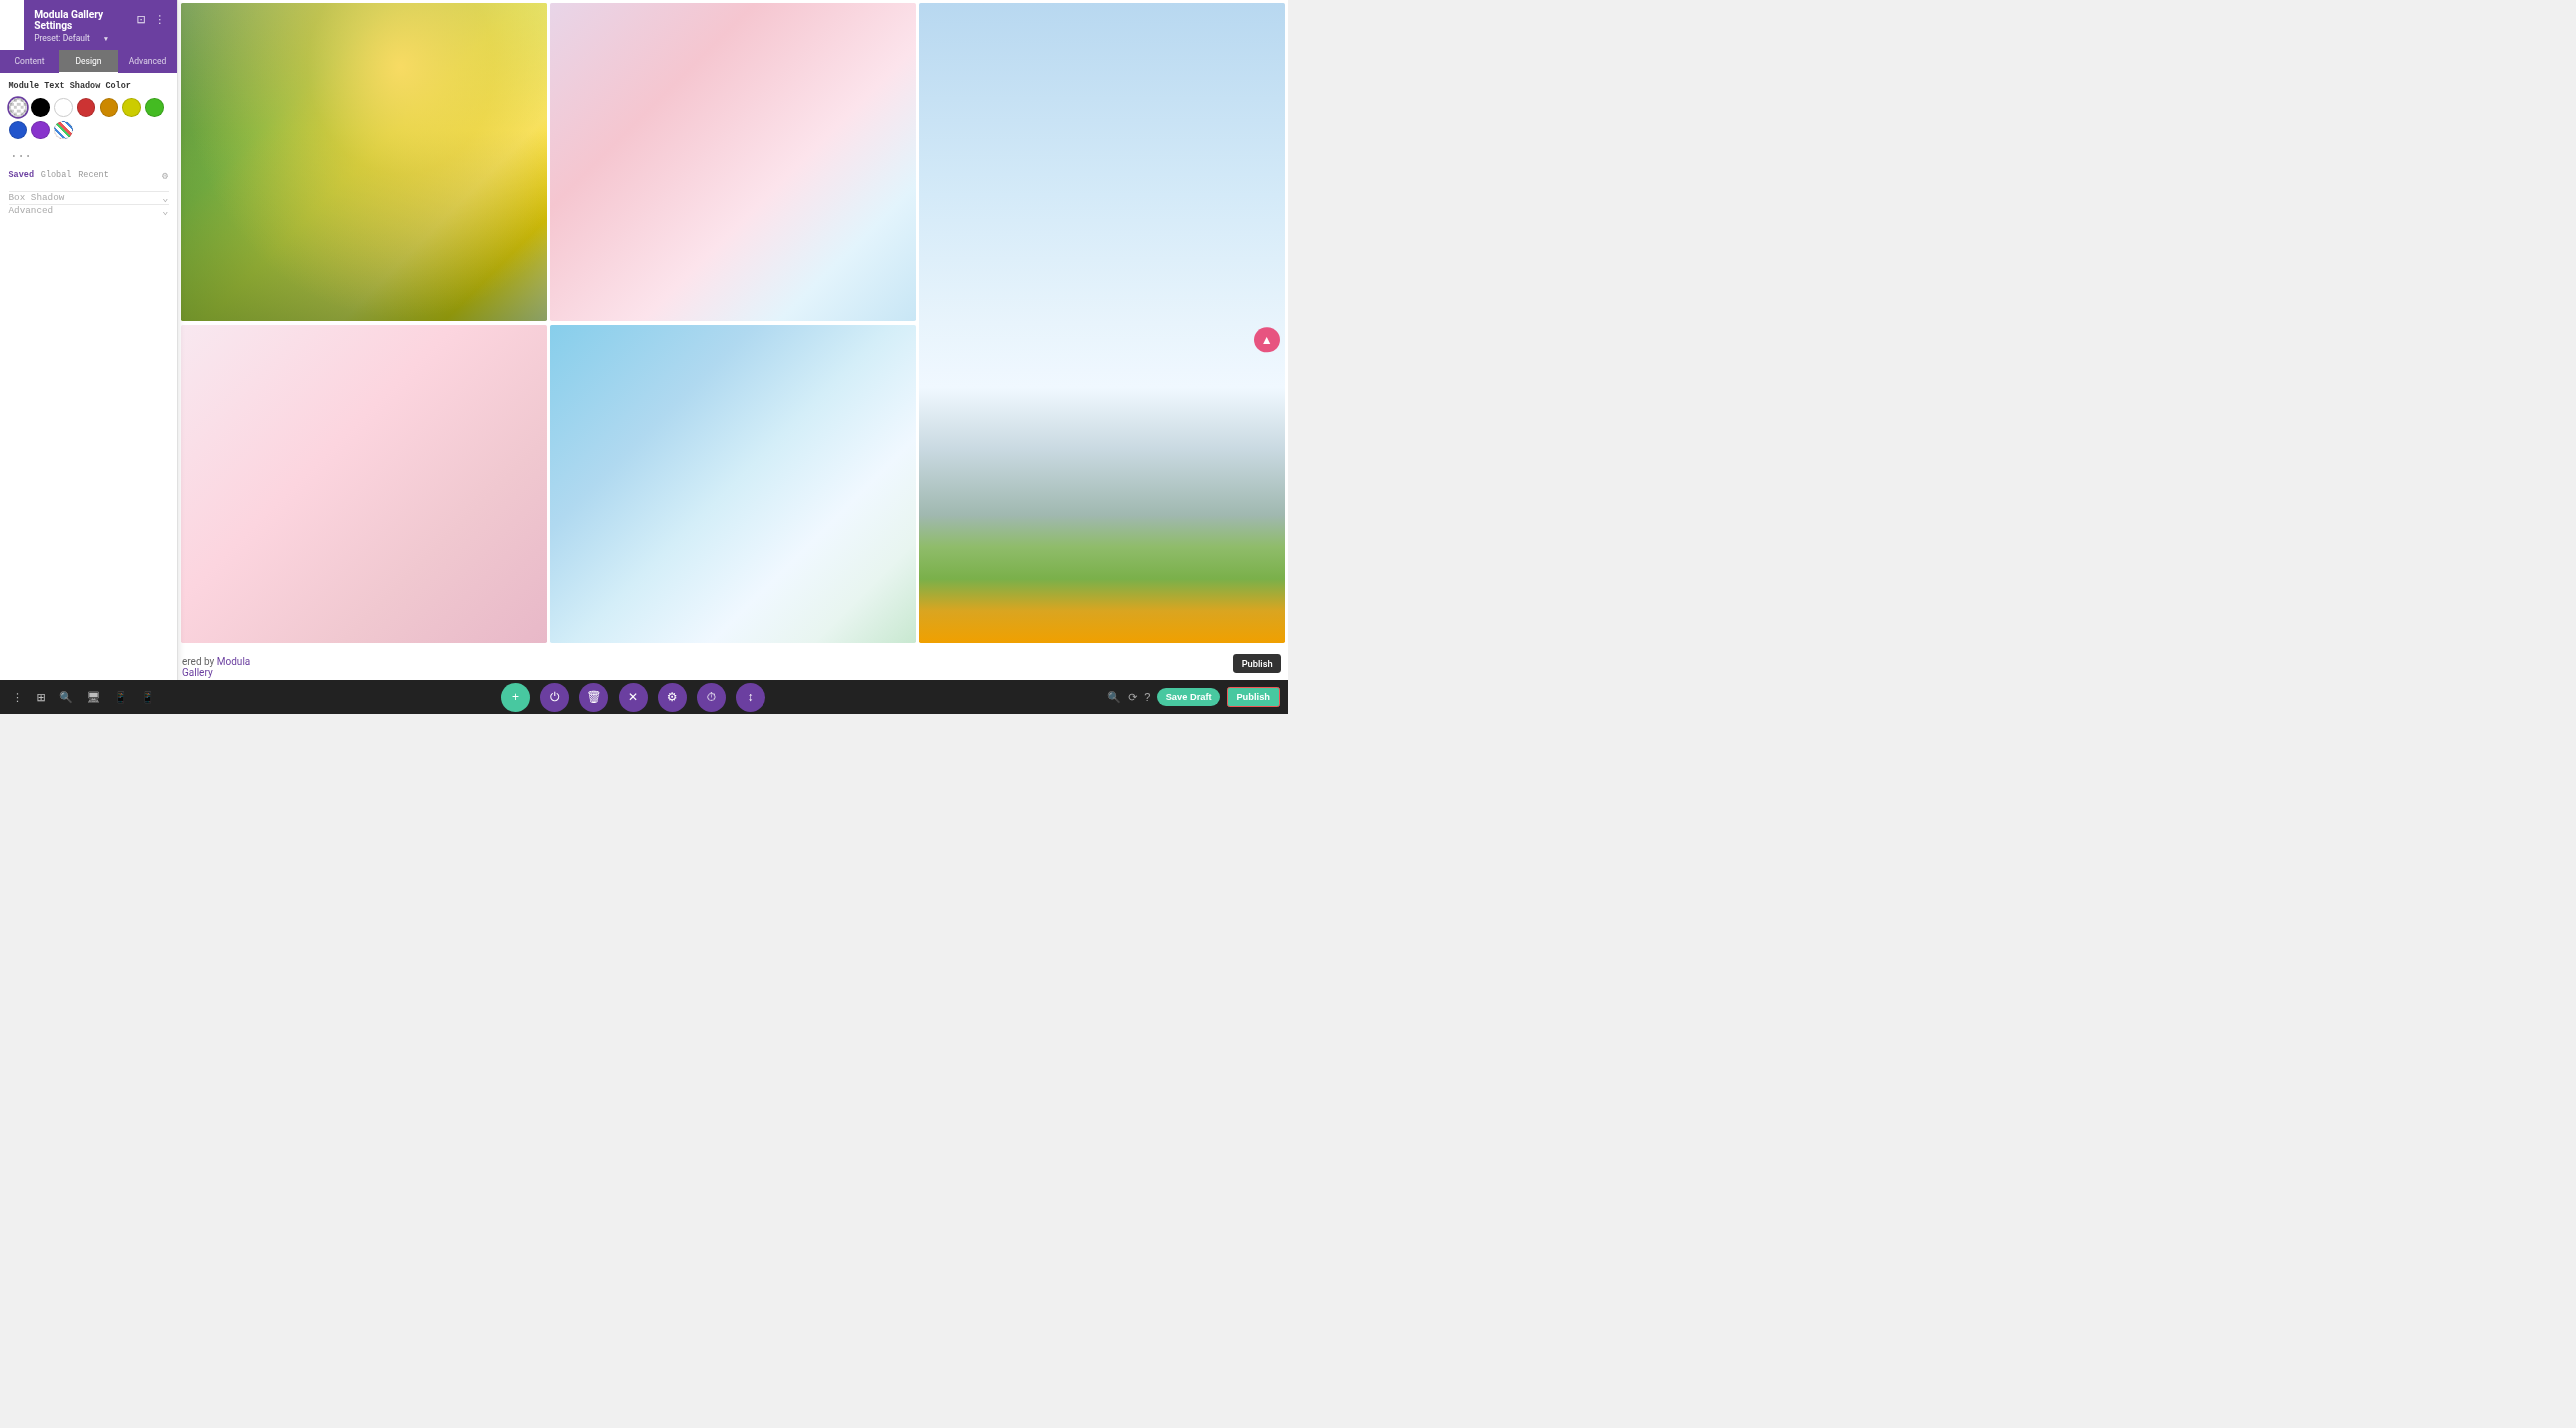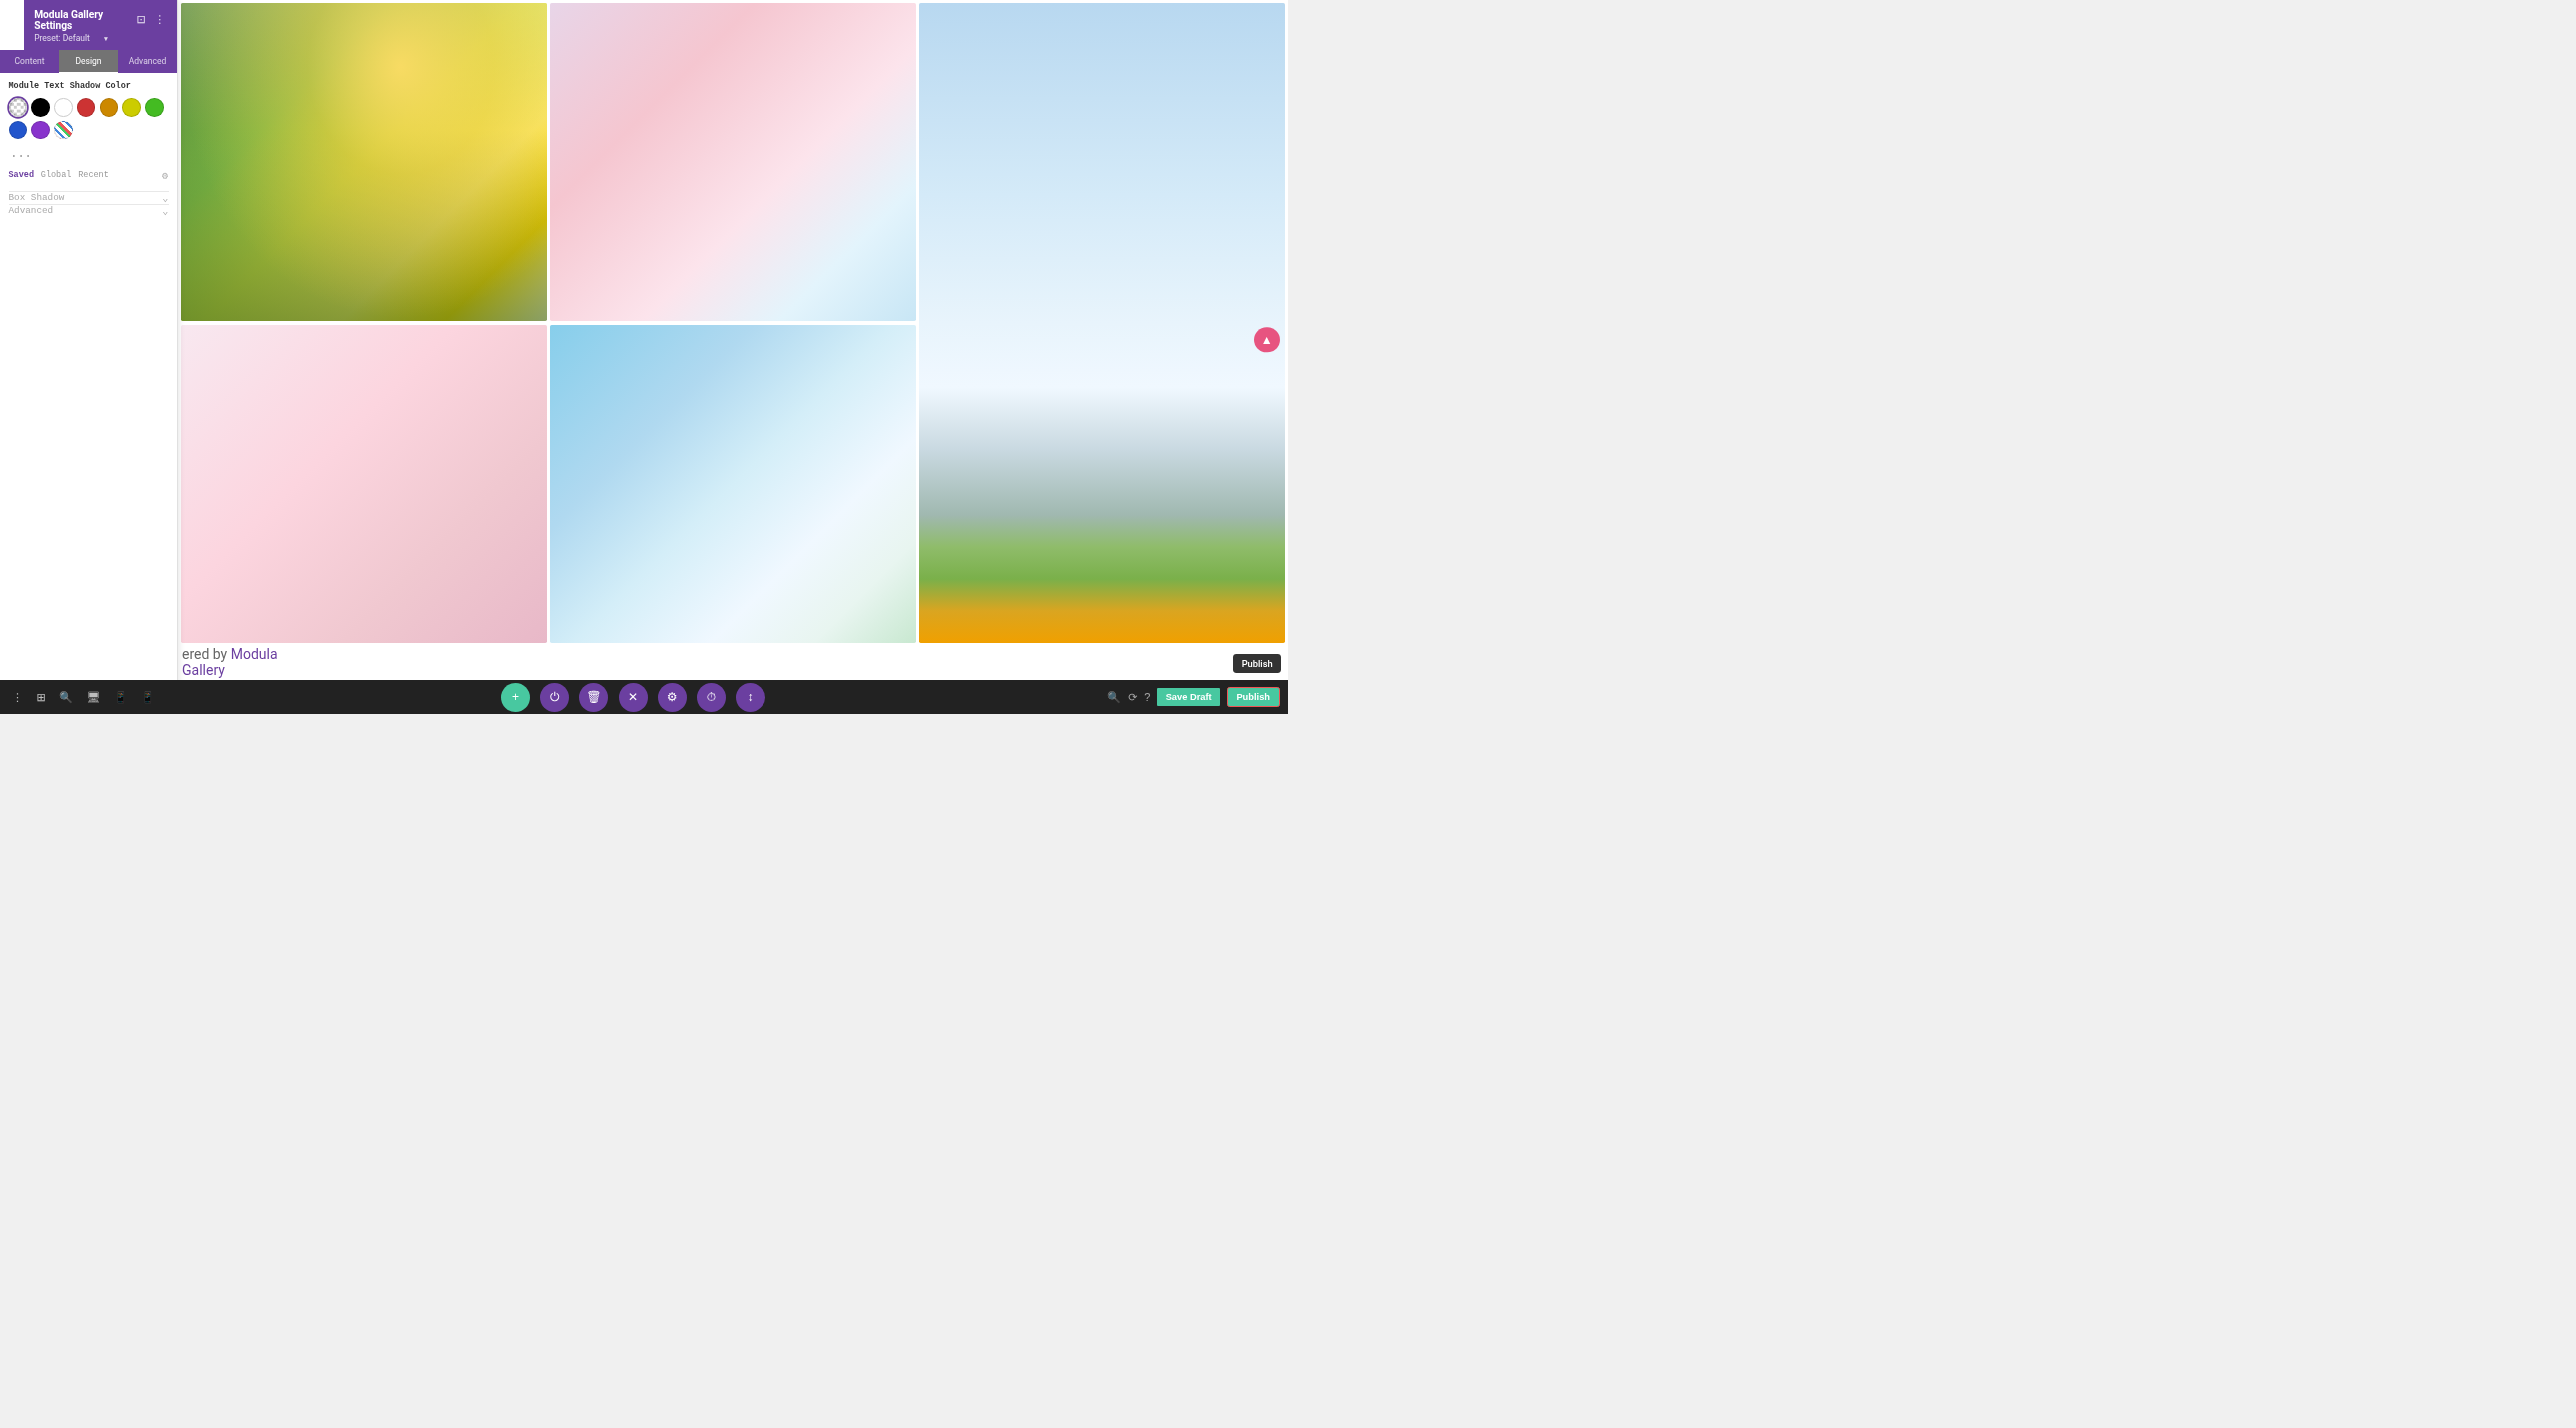--- a/index.html
+++ b/index.html
@@ -390,21 +390,21 @@
       cursor: pointer;
       background: none;
       border: none;
     }
 
     .btn-save-draft {
       background: #48c8a0;
       color: #fff;
       border: none;
       padding: 4.2px 8.5px;
-      border-radius: 1px;
+      border-radius: 9px;
       font-size: 9.3px;
       cursor: pointer;
       font-weight: 600;
     }
 
     .btn-publish-main {
       background: #48c8a0;
       color: #fff;
       border: 1.7px solid #e55;
       padding: 4.2px 8.5px;
@@ -451,21 +451,21 @@
     
     .panel-content::-webkit-scrollbar { width: 3.4px; }
     .panel-content::-webkit-scrollbar-track { background: #f0f0f0; }
     .panel-content::-webkit-scrollbar-thumb { background: #ccc; border-radius: 1.7px; }
 
     
     .powered-by {
       position: absolute;
       bottom: 36px;
       left: 182px;
-      font-size: 14px;
+      font-size: 10px;
       color: #666;
     }
 
     .powered-by a {
       color: #6b3fa0;
       text-decoration: none;
     }
 
     
     .stripe-swatch {

